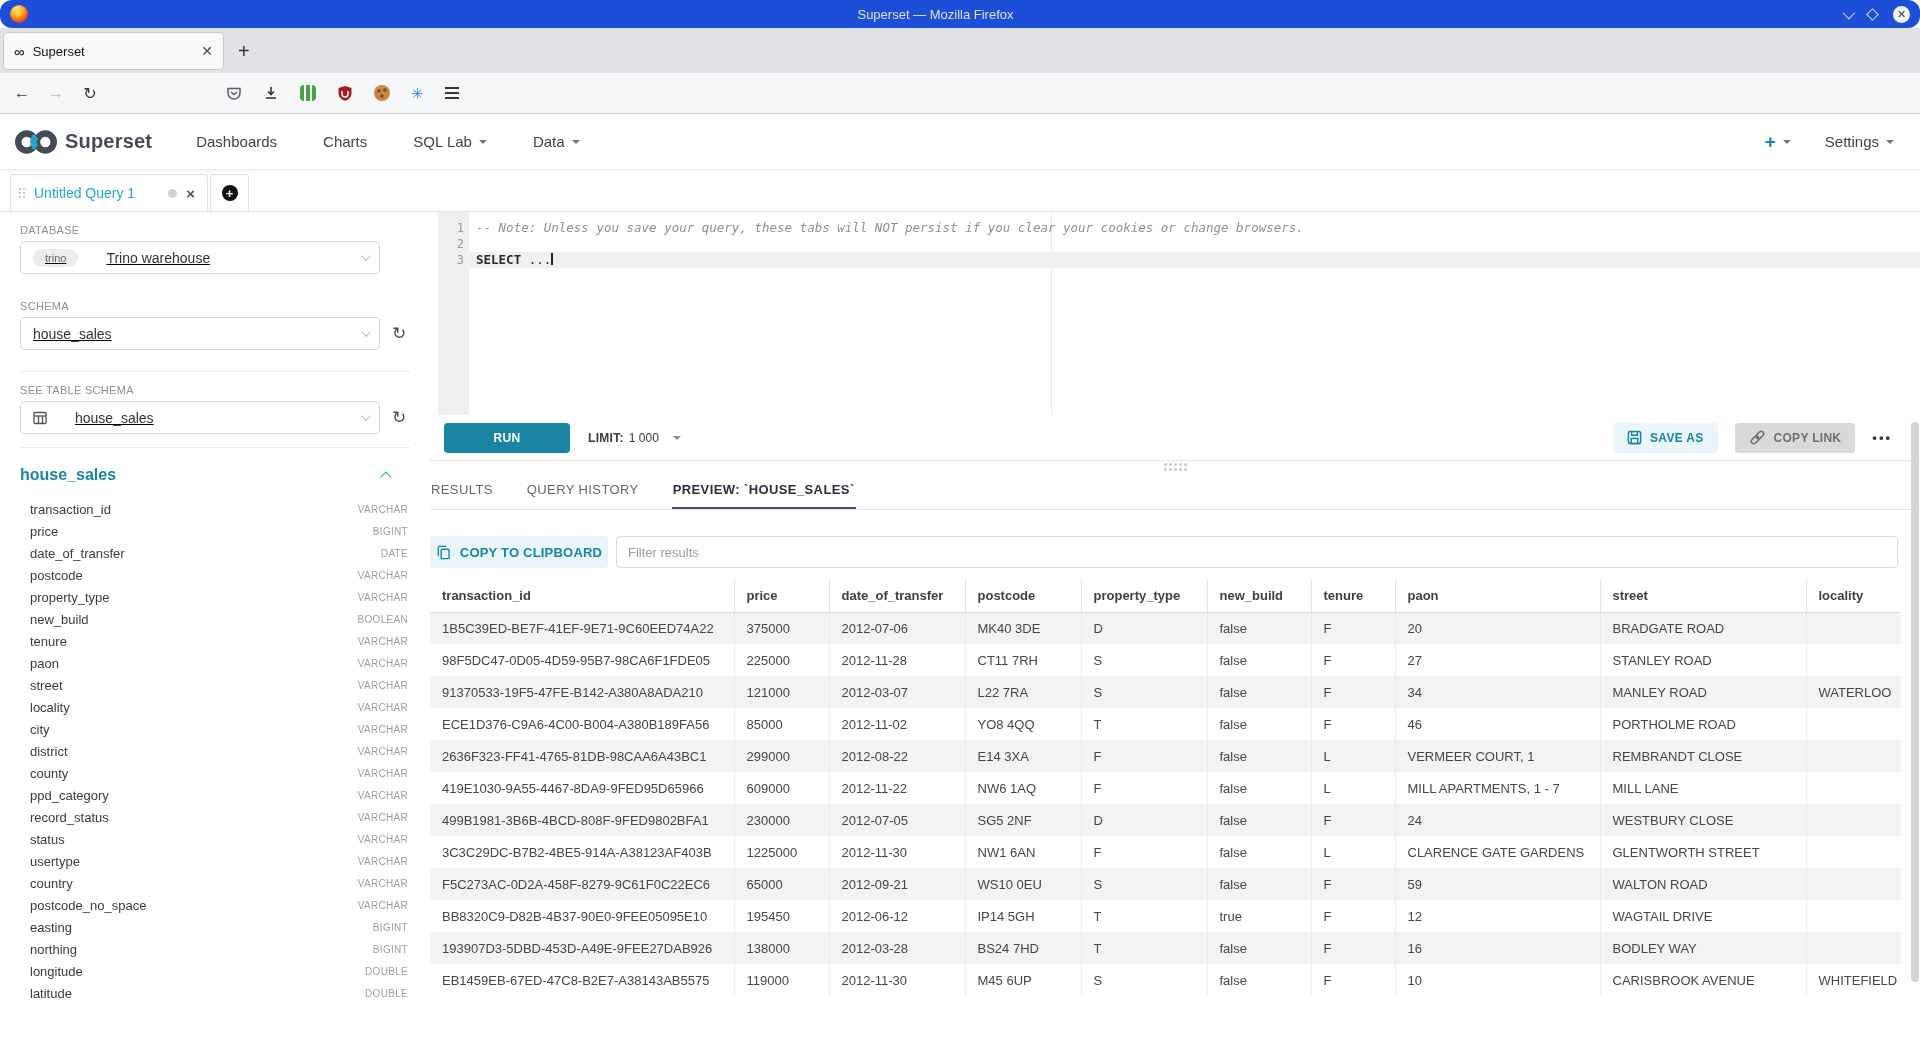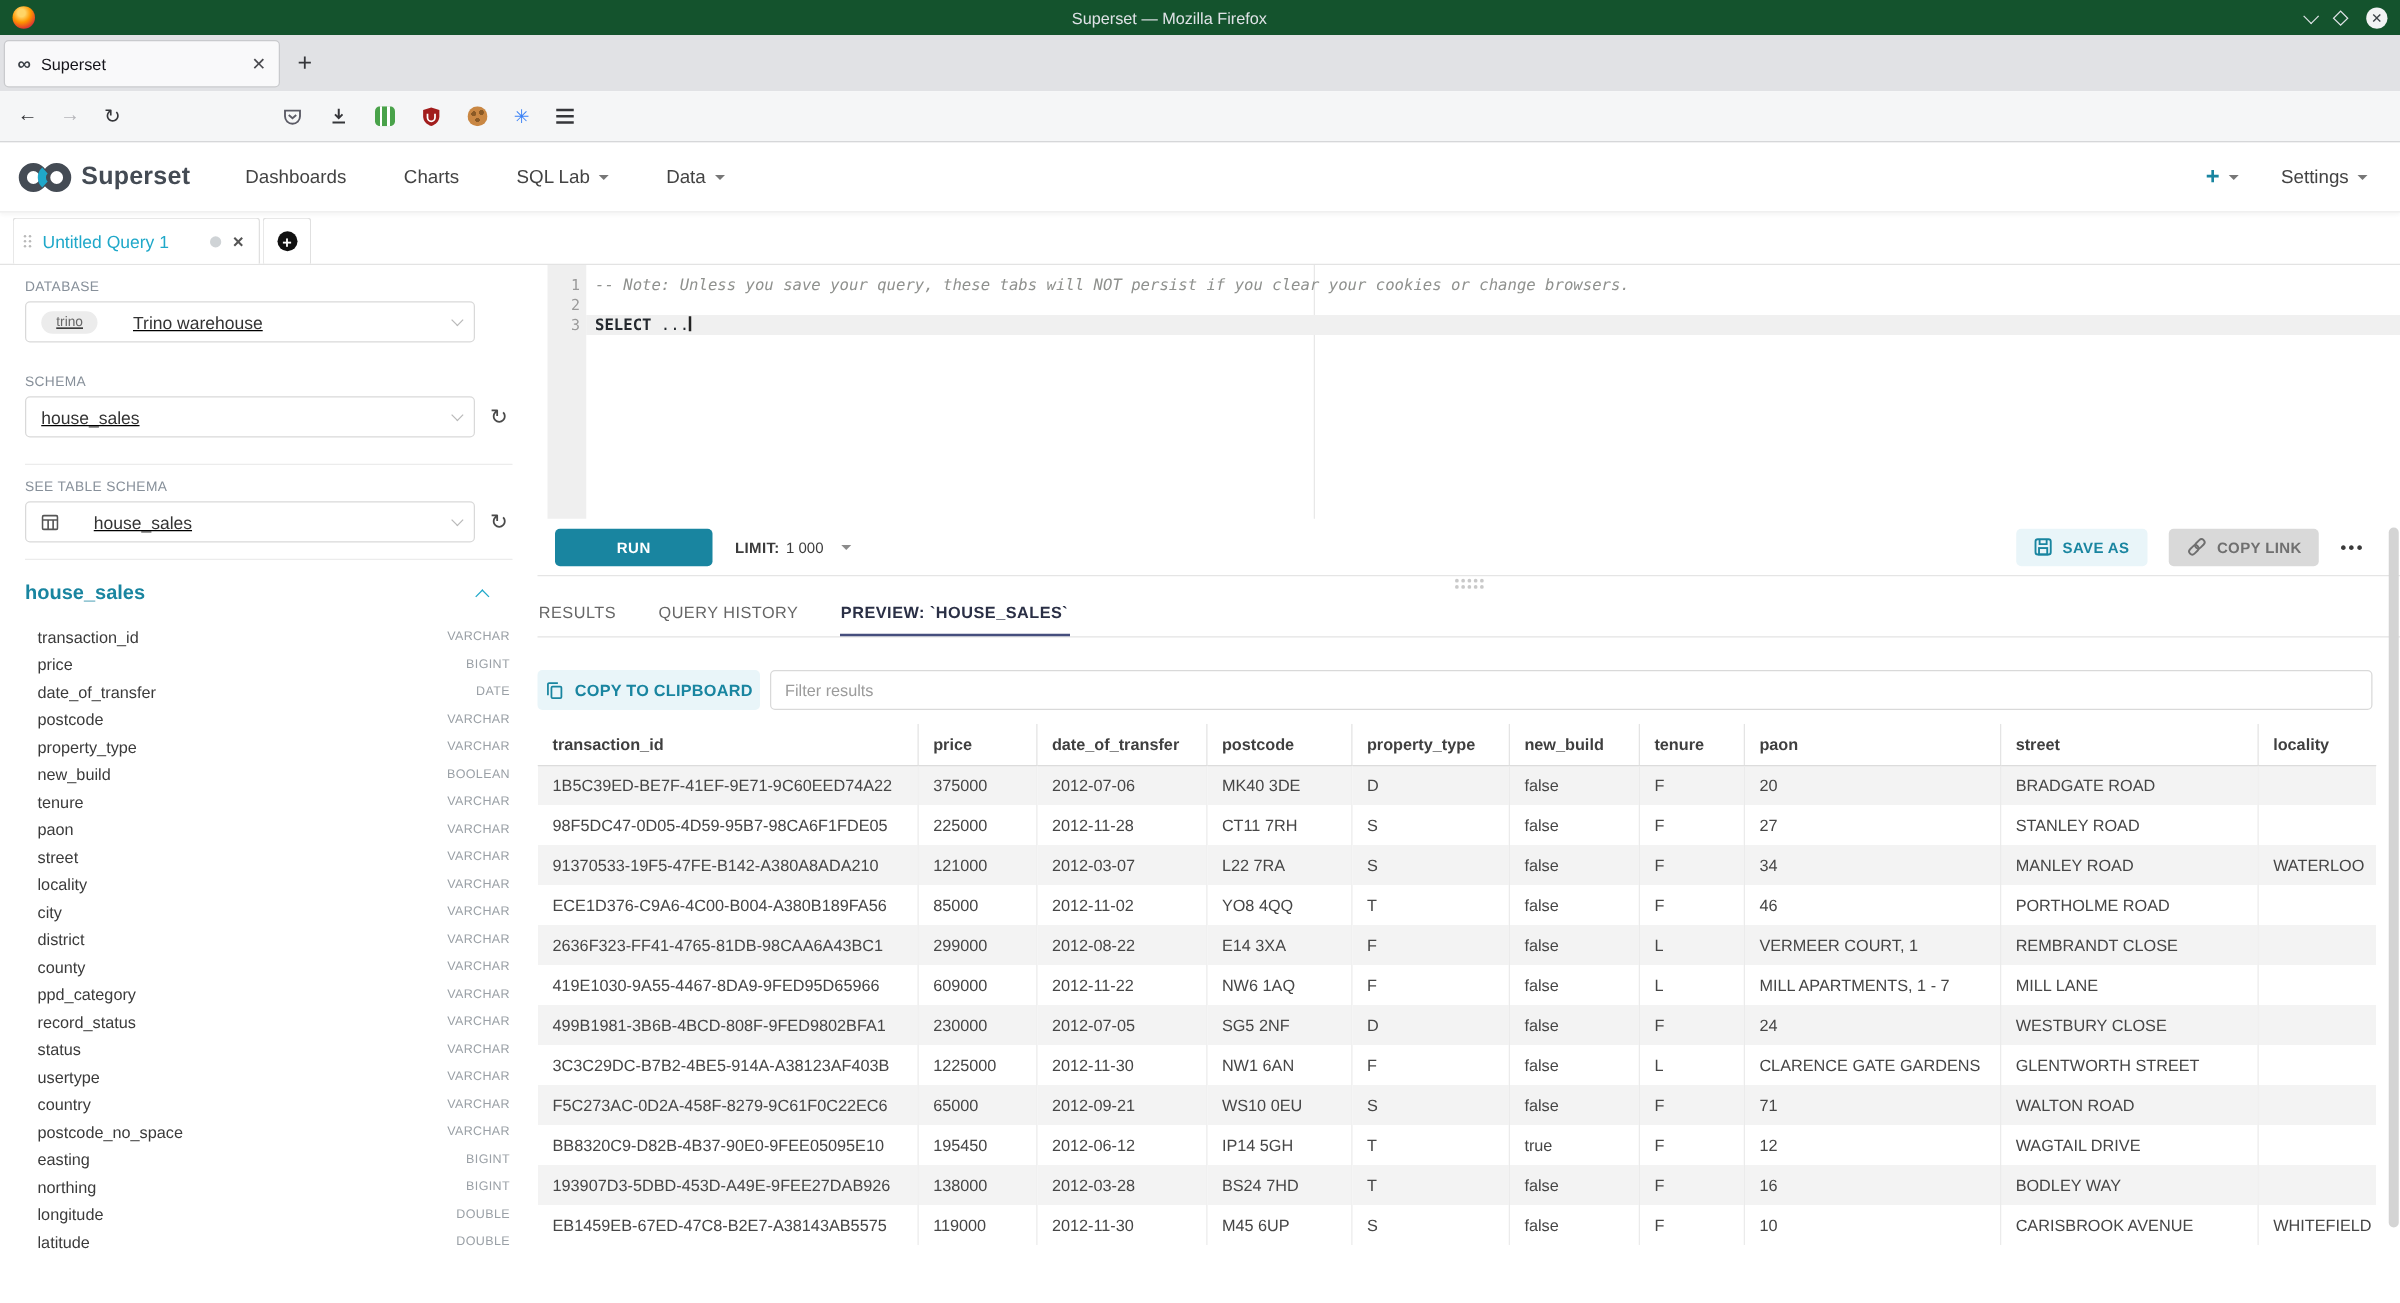--- a/index.html
+++ b/index.html
@@ -1,21 +1,21 @@
 <!DOCTYPE html>
 <html><head>
 <meta charset="utf-8">
 <style>
   * { margin:0; padding:0; box-sizing:border-box; }
   html,body { width:1920px; height:1042px; overflow:hidden; background:#fff;
     font-family:"Liberation Sans","DejaVu Sans",sans-serif; }
   .screen { position:relative; width:1920px; height:1042px; display:flex; flex-direction:column; }
 
   
-  .titlebar { height:28px; background:#14532d; display:flex; align-items:center; padding:0 10px; flex:none; }
+  .titlebar { height:28px; background:#1d4ed8; display:flex; align-items:center; padding:0 10px; flex:none;border-radius:12px; }
   .ff-logo { width:18px; height:18px; border-radius:50%;
     background:radial-gradient(circle at 40% 30%, #ffd567 0 18%, #ff9500 45%, #e3412b 72%, #b5007f 100%); }
   .win-title { flex:1; text-align:center; color:#dfe2e6; font-size:13px; }
   .win-ctrls { display:flex; align-items:center; gap:16px; }
   .wc-min { width:9px; height:9px; border-right:1.6px solid #dfe2e6; border-bottom:1.6px solid #dfe2e6; transform:rotate(45deg) translateY(-2px); }
   .wc-max { width:9px; height:9px; border:1.4px solid #dfe2e6; transform:rotate(45deg); }
   .wc-close { width:17px; height:17px; border-radius:50%; background:#f2f3f4; color:#3c4247; font-size:11px;
     display:flex; align-items:center; justify-content:center; font-weight:700; }
 
   .tabstrip { height:45px; background:#e1e2e5; display:flex; align-items:flex-end; padding:0 0 0 3px; flex:none; }
@@ -617,21 +617,21 @@
                 <td></td>
               </tr>
               <tr class="odd">
                 <td>F5C273AC-0D2A-458F-8279-9C61F0C22EC6</td>
                 <td>65000</td>
                 <td>2012-09-21</td>
                 <td>WS10 0EU</td>
                 <td>S</td>
                 <td>false</td>
                 <td>F</td>
-                <td>71</td>
+                <td>59</td>
                 <td>WALTON ROAD</td>
                 <td></td>
               </tr>
               <tr>
                 <td>BB8320C9-D82B-4B37-90E0-9FEE05095E10</td>
                 <td>195450</td>
                 <td>2012-06-12</td>
                 <td>IP14 5GH</td>
                 <td>T</td>
                 <td>true</td>

